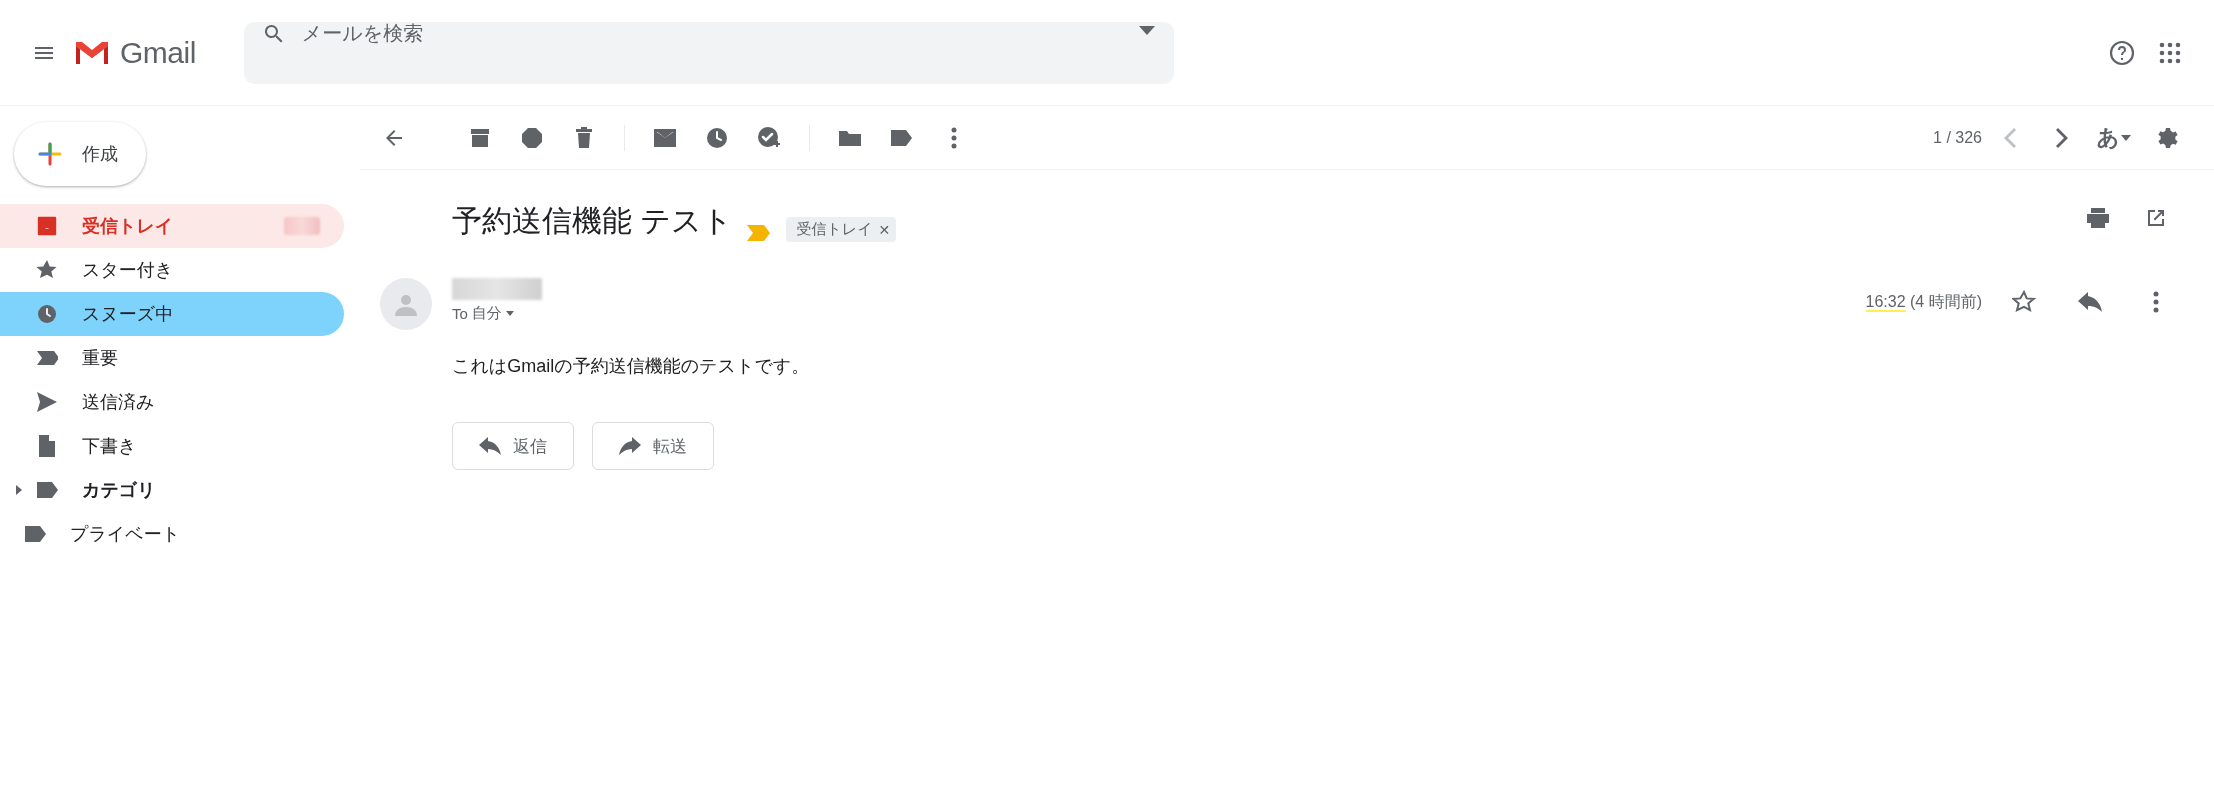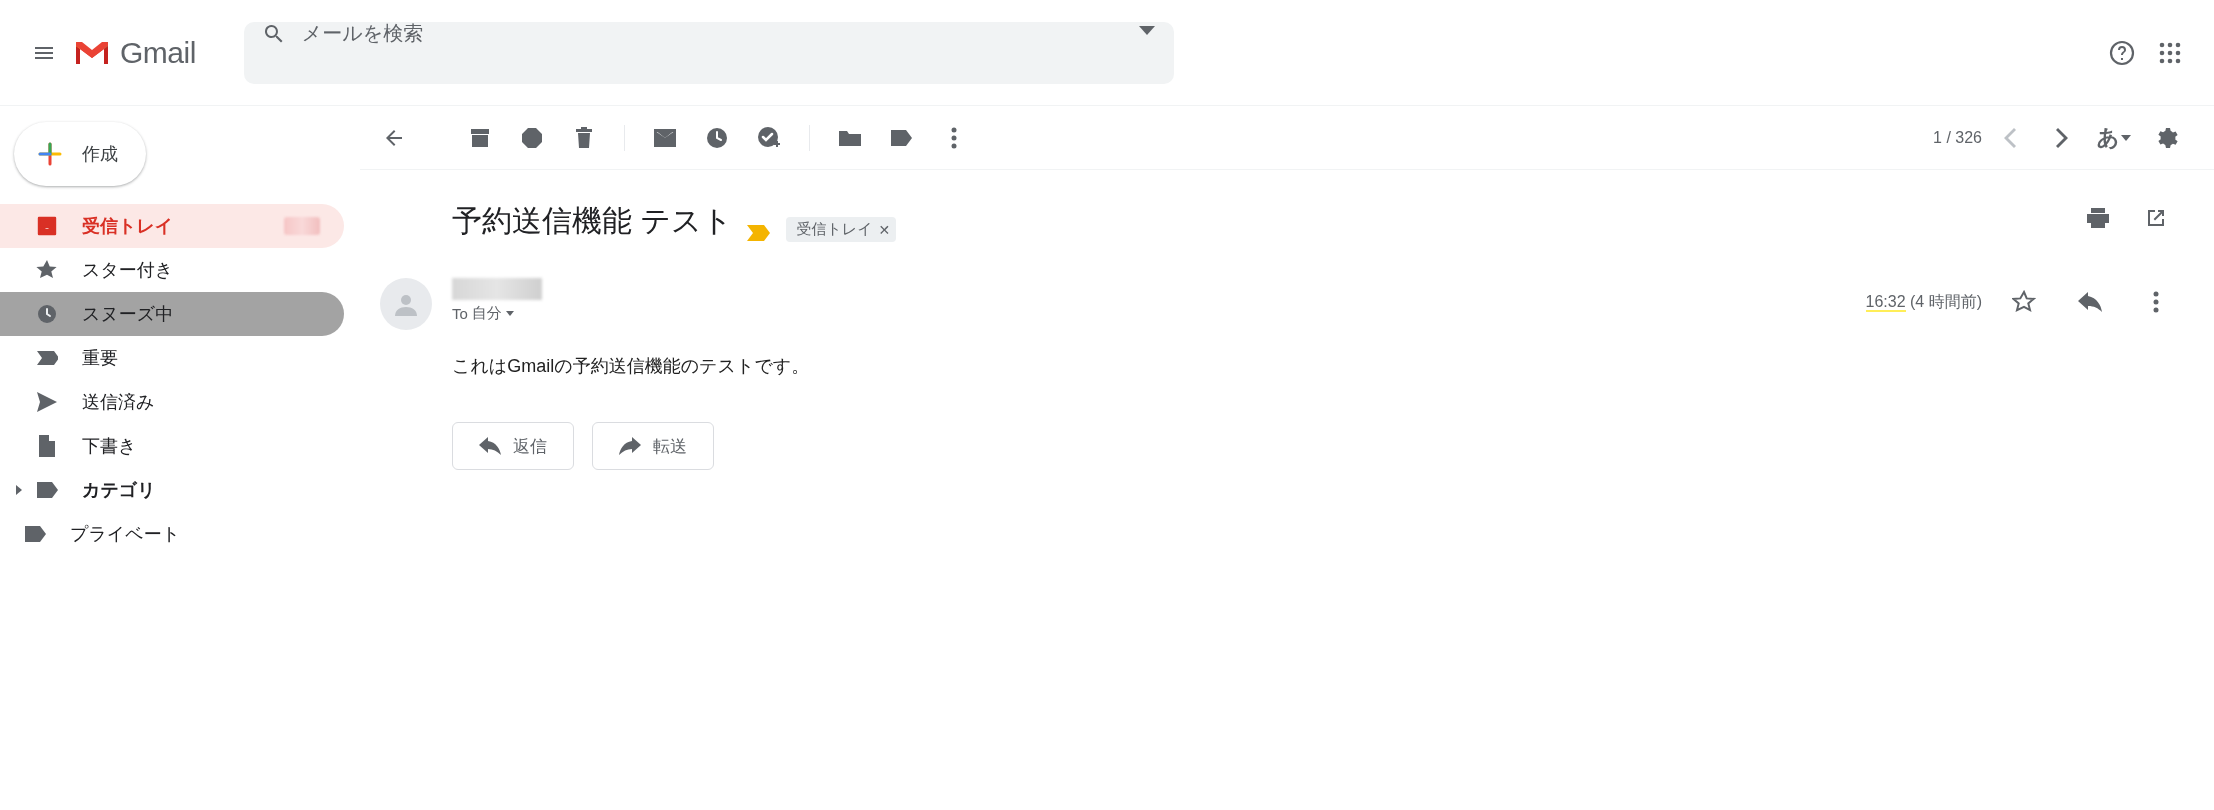--- a/index.html
+++ b/index.html
@@ -53,21 +53,21 @@
     height: 44px;
     padding: 0 24px 0 36px;
     border-top-right-radius: 22px;
     border-bottom-right-radius: 22px;
     font-size: 18px; color:#202124;
     cursor:pointer;
     gap: 24px;
     margin-right: 16px;
   }
   .nav-item.active { background:#fce8e6; color:#d93025; font-weight:600; }
-  .nav-item.selected { background:#a3a3a3; }
+  .nav-item.selected { background:#7dd3fc; }
   .nav-item.bold { font-weight:600; }
   .nav-ico { width:22px; height:22px; display:flex; align-items:center; justify-content:center; flex:0 0 22px;}
   .nav-label { flex:1; }
   .nav-badge {
     width: 36px; height:18px; border-radius:3px;
     background-image: linear-gradient(90deg,#f6c6c6,#f9d9d9,#f2bfbf);
     filter: blur(1px);
   }
   .nav-indent { padding-left: 24px; }
   .caret {

